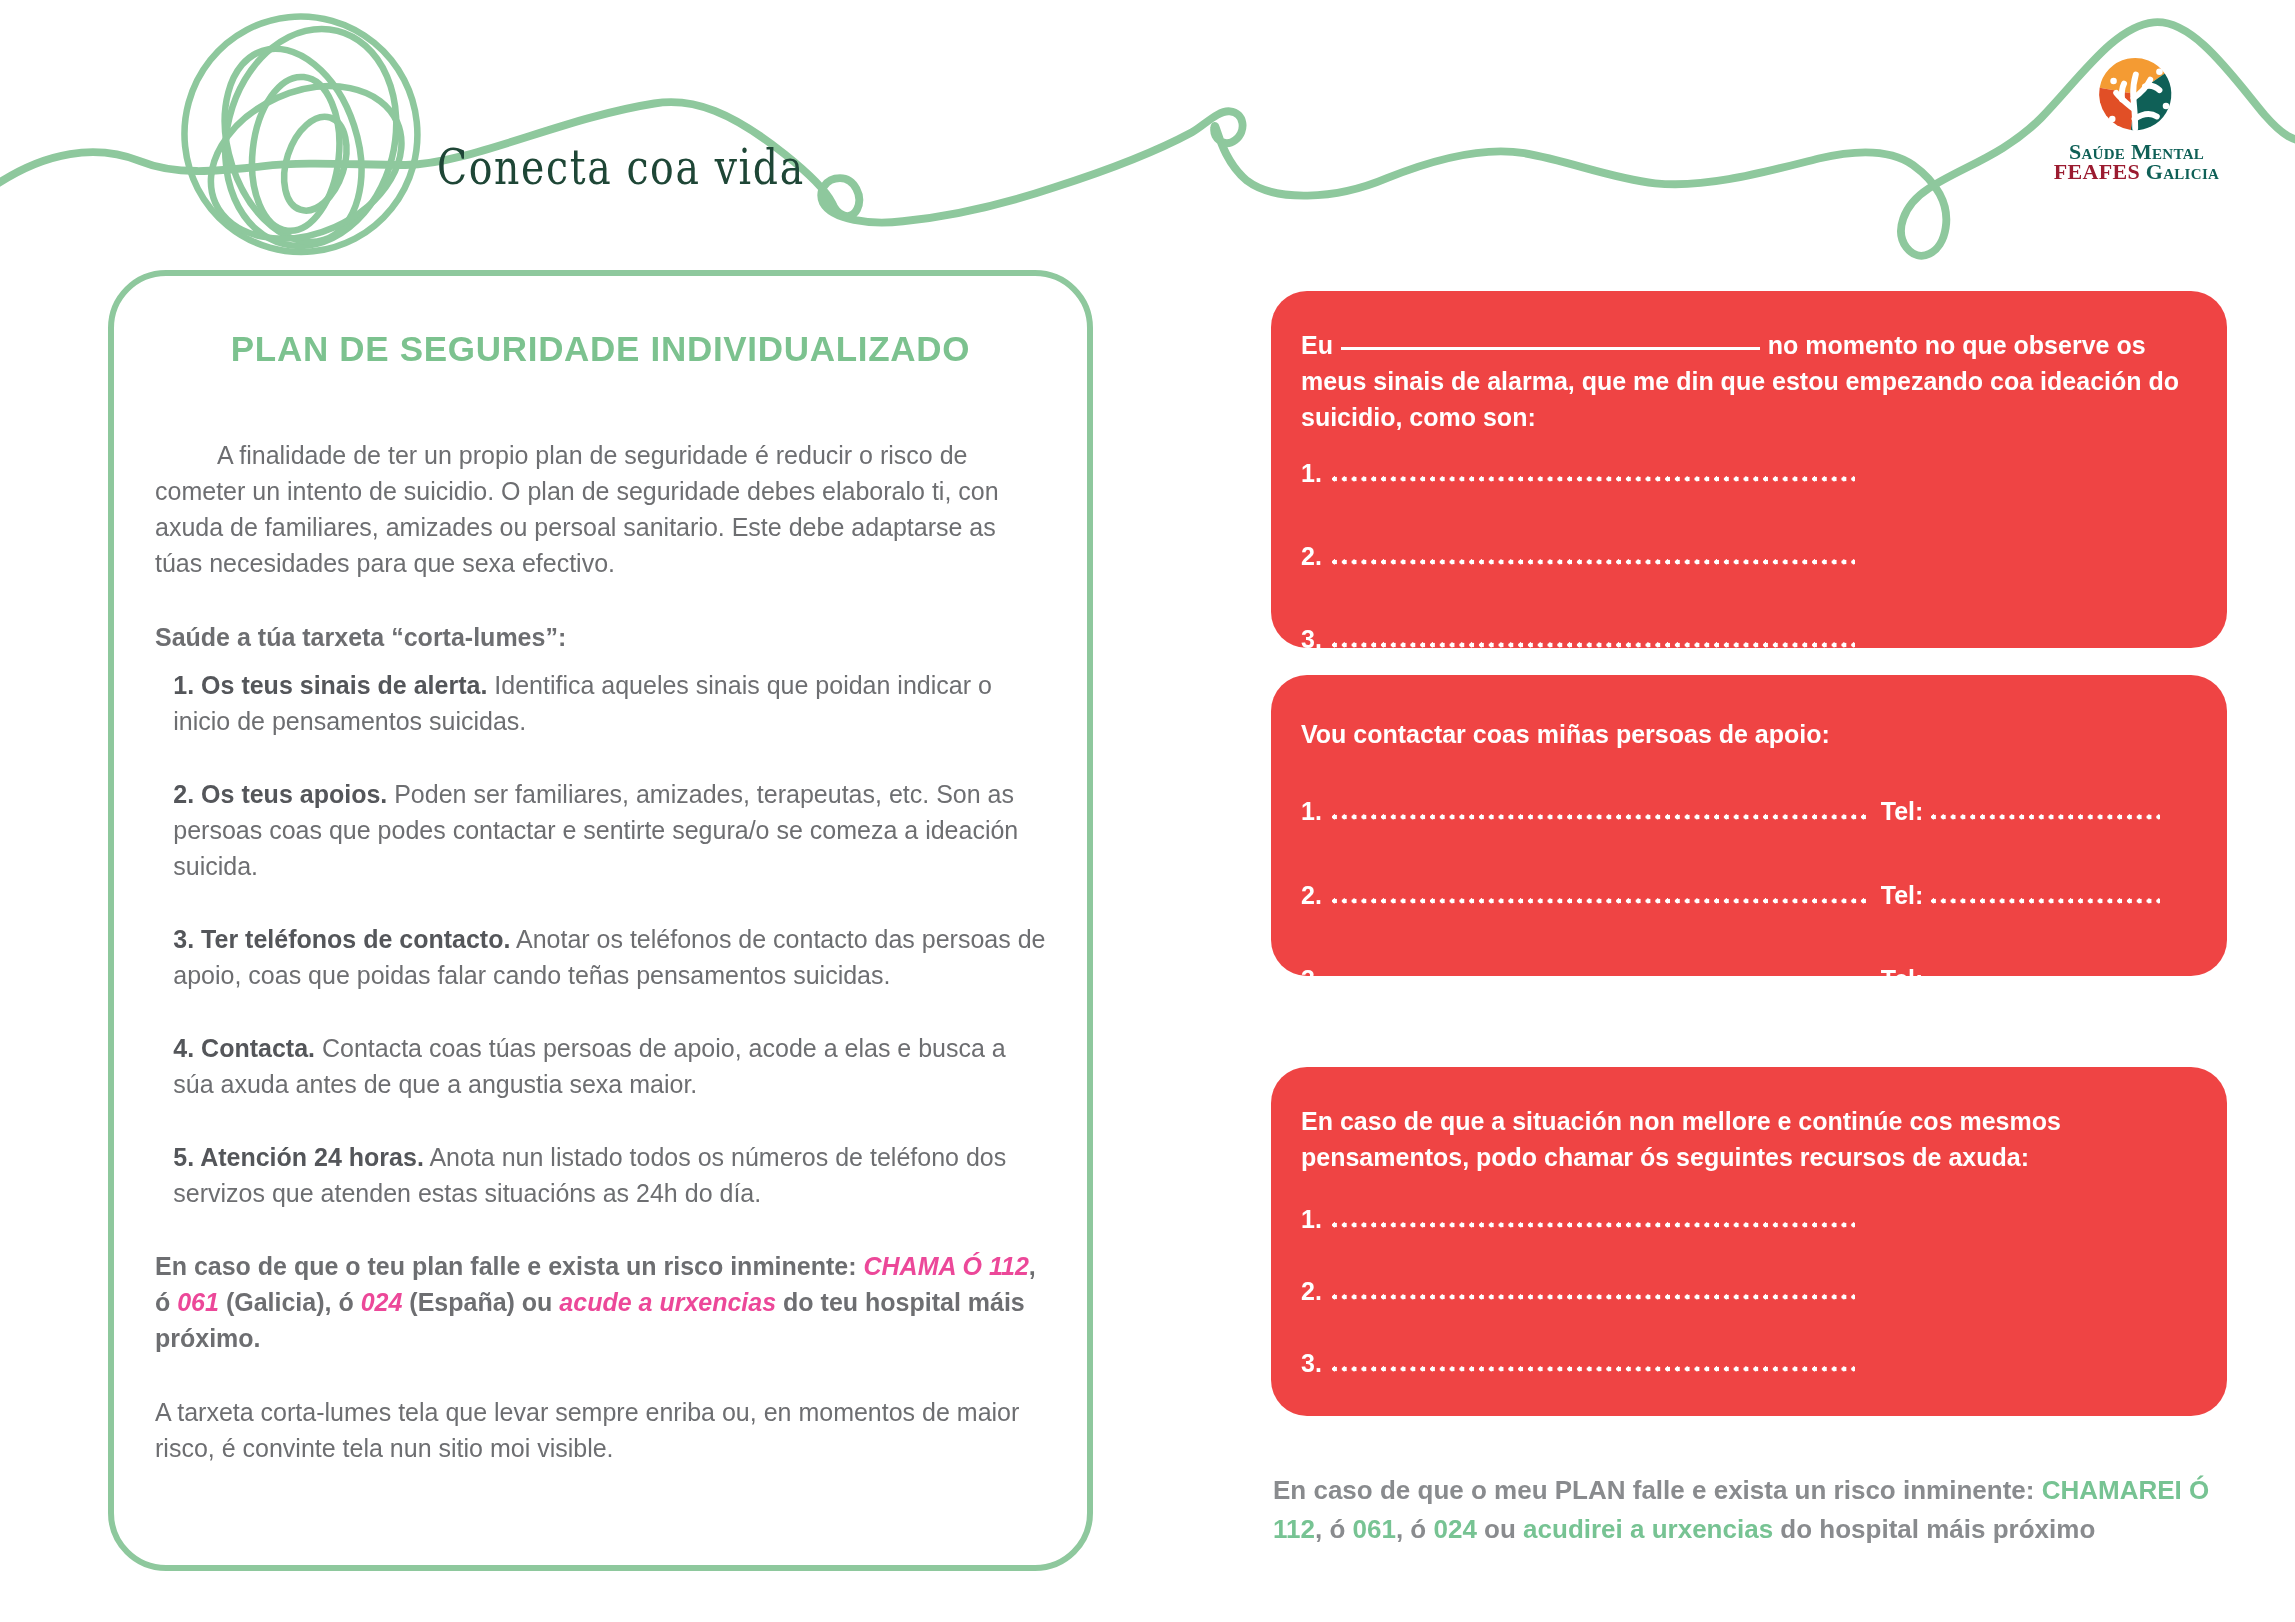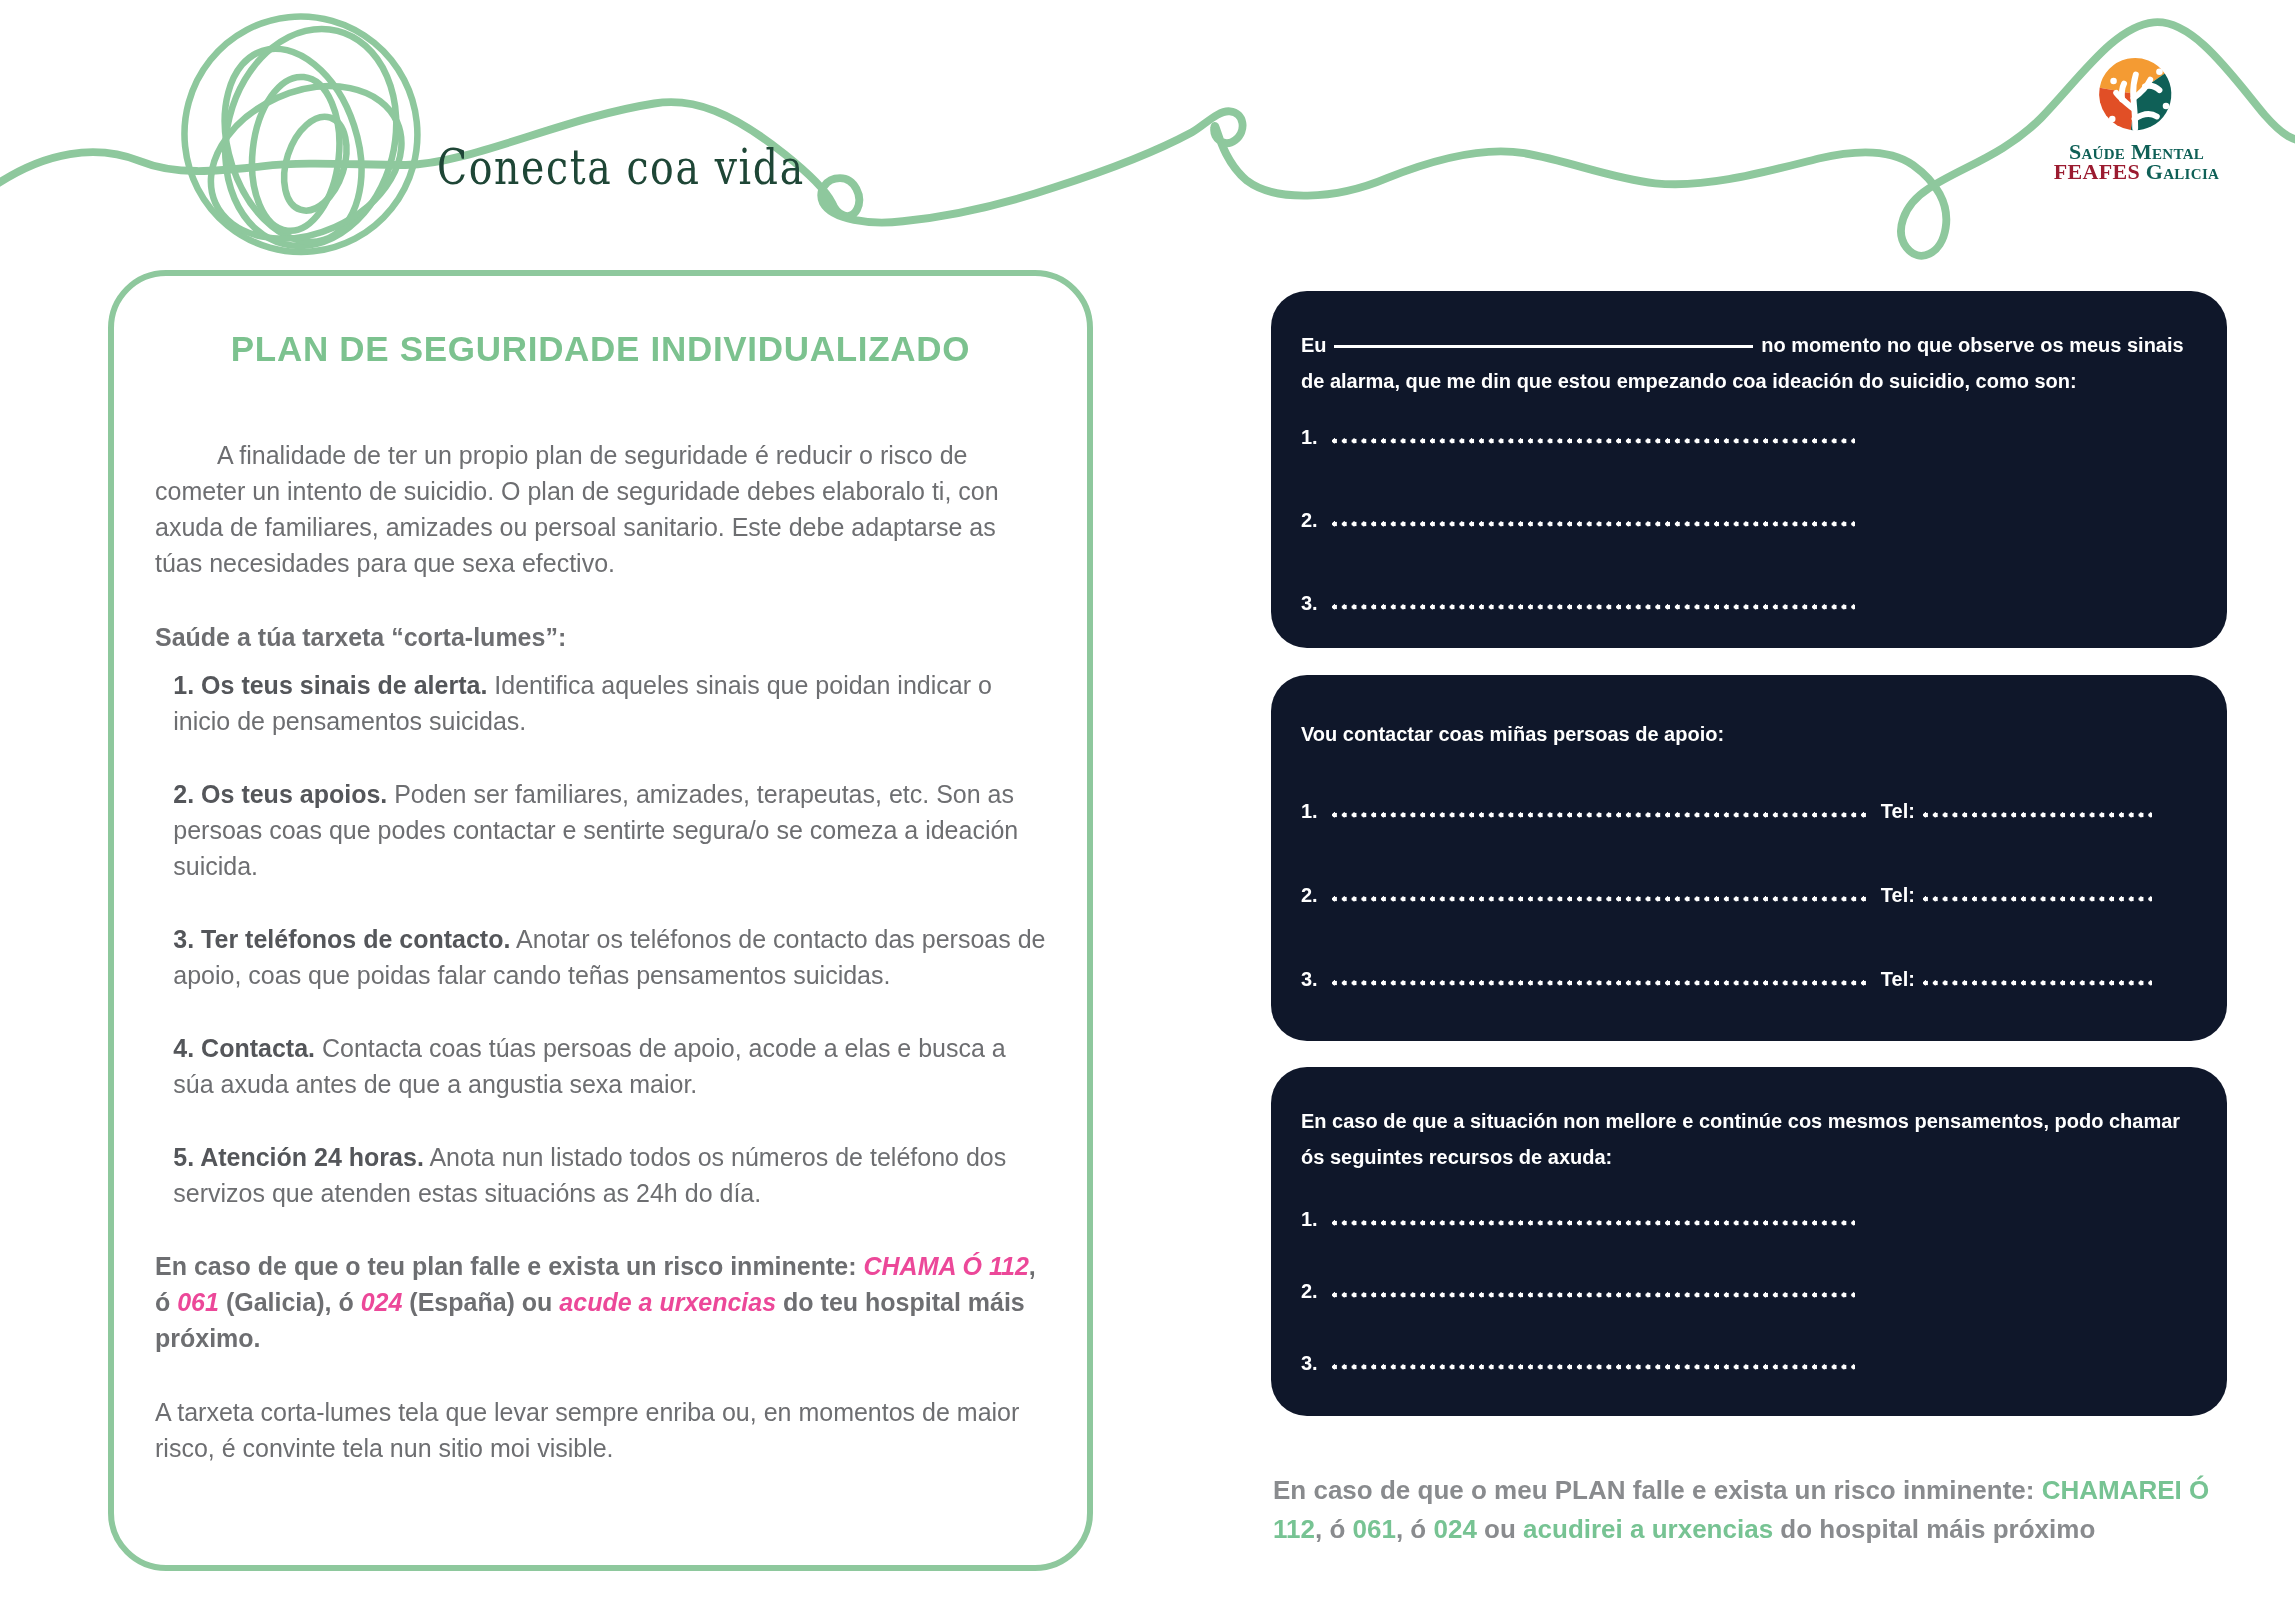--- a/index.html
+++ b/index.html
@@ -41,25 +41,25 @@
   .design-heading{font-weight:bold;color:#4F5154;margin-bottom:11.8px !important;}
   .plan-items{padding-left:18.3px;}
   .plan-items p{margin-bottom:37px !important;}
   .lead{font-weight:bold;color:#54565A;}
   .alert-p{font-weight:bold;color:#54565A;margin:2.6px 0 38px 0 !important;}
   .alert-p .accent{color:#ec4899;font-style:italic;}
   .closing-p{color:#6D6E71;}
   
   .gbox{
     position:absolute;left:1271px;width:956px;box-sizing:border-box;
-    background:#0f172a;border-radius:36px;color:#ffffff;font-weight:bold;
-    padding:36px 26px 0 30px;font-size:20px;line-height:36px;
+    background:#ef4444;border-radius:36px;color:#ffffff;font-weight:bold;
+    padding:36px 26px 0 30px;font-size:25px;line-height:36px;
   }
   #gbox1{top:291px;height:357px;}
-  #gbox2{top:675px;height:366px;padding-top:41px;}
+  #gbox2{top:675px;height:301px;padding-top:41px;}
   #gbox3{top:1067px;height:349px;}
   .gbox .rows{margin-top:19.6px;}
   #gbox1 .row{margin-bottom:47px;}
   #gbox2 .rows{margin-top:41px;}
   #gbox2 .row{margin-bottom:48px;}
   #gbox3 .rows{margin-top:26px;}
   #gbox3 .row{margin-bottom:36px;}
   .row{white-space:nowrap;}
   .num{display:inline-block;min-width:31px;}
   .dots{

